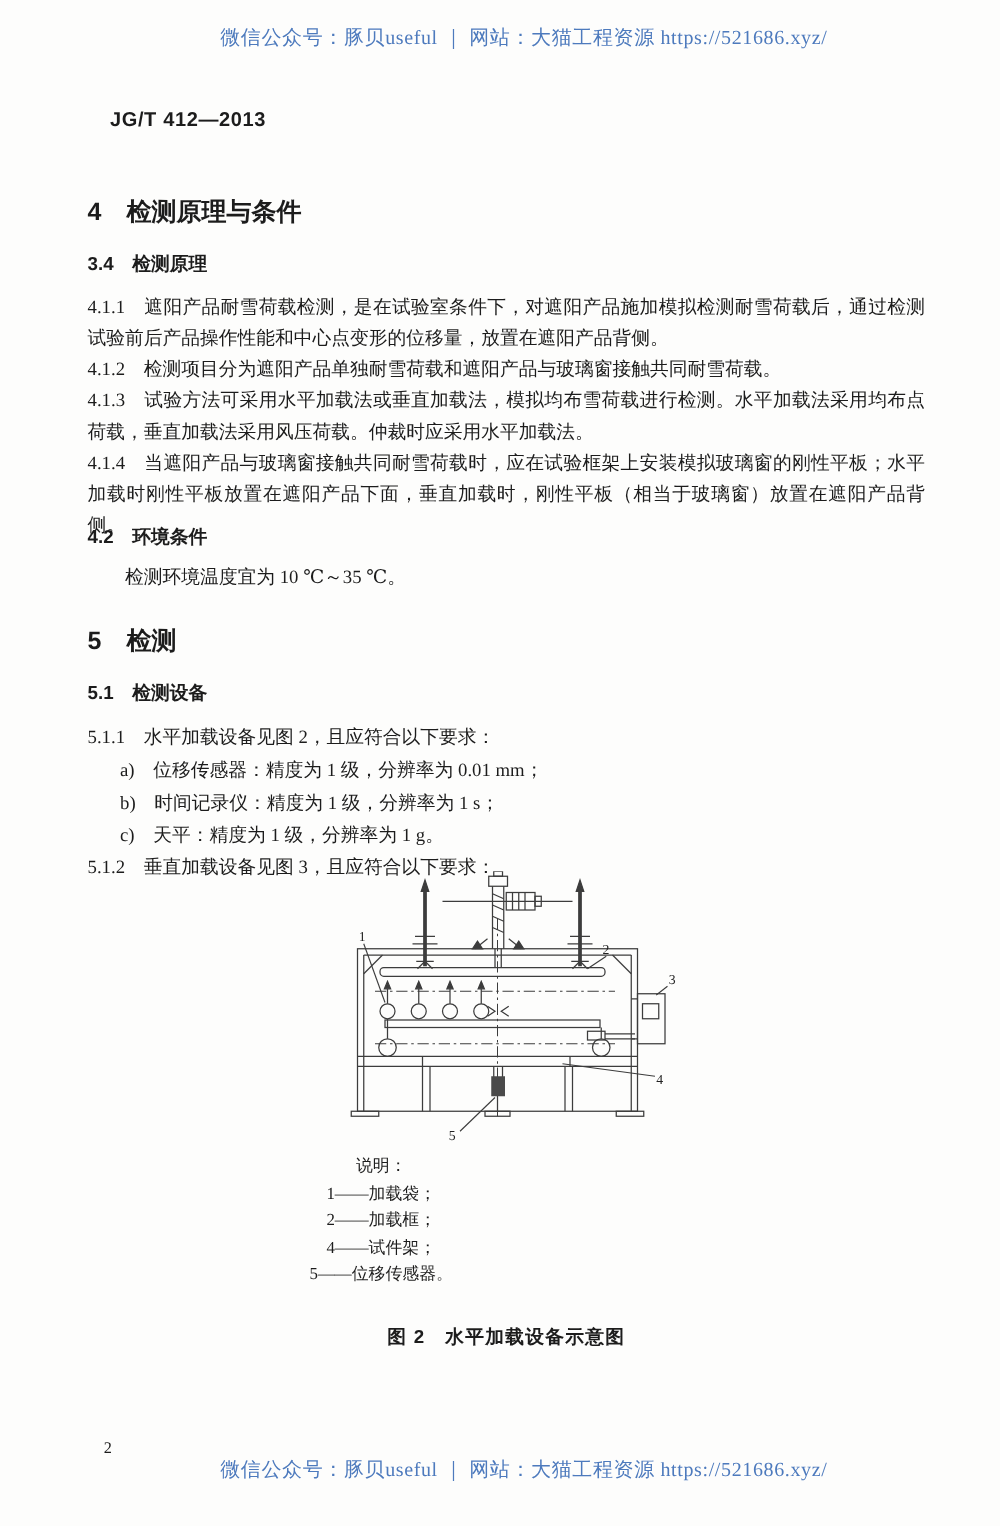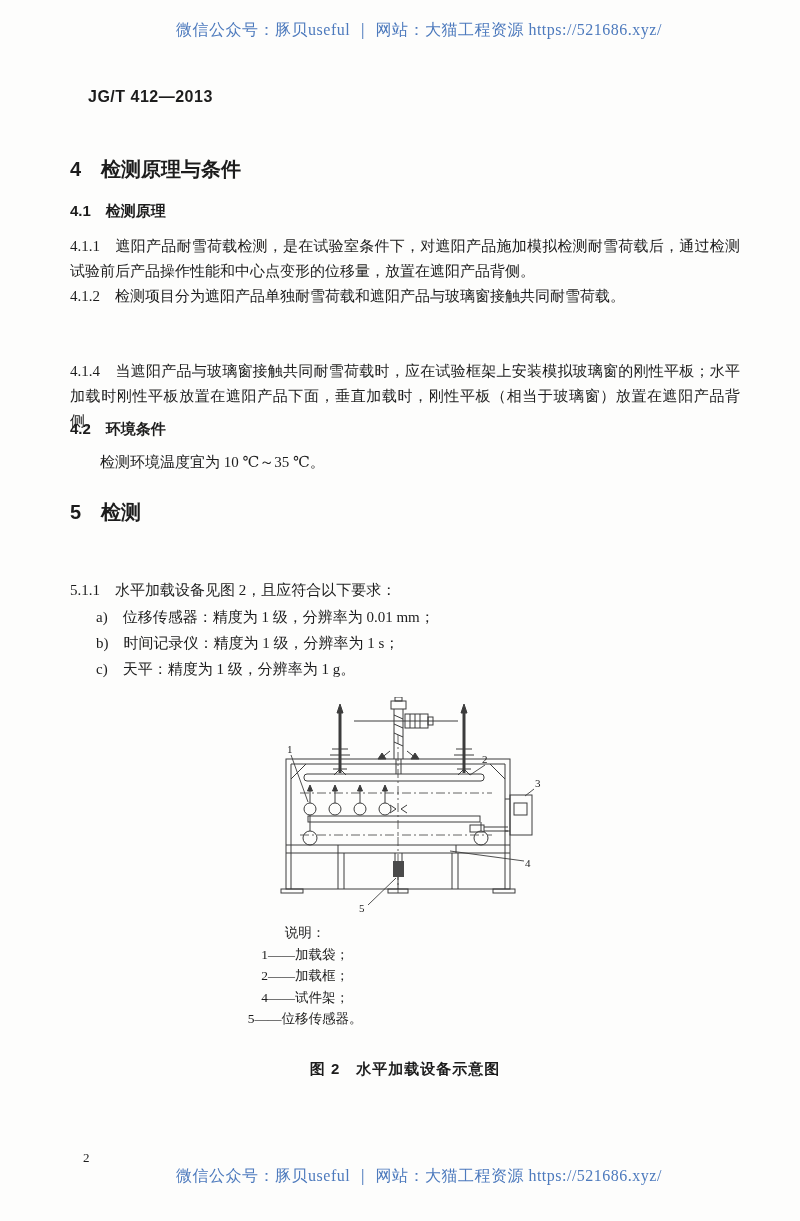--- a/index.html
+++ b/index.html
@@ -70,37 +70,40 @@
 </head>
 <body>
 
 <div class="page">
 
   <div class="watermark wm-top">微信公众号：豚贝useful ｜ 网站：大猫工程资源 https://521686.xyz/</div>
 
   <div class="doc-code">JG/T 412—2013</div>
 
   <div class="h1" style="top:156px">4　检测原理与条件</div>
-  <div class="h2" style="top:202px">4.1　检测原理</div>
+  <div class="h2" style="top:202px">3.4　检测原理</div>
 
   <div class="para" style="top:234px">4.1.1　遮阳产品耐雪荷载检测，是在试验室条件下，对遮阳产品施加模拟检测耐雪荷载后，通过检测试验前后产品操作性能和中心点变形的位移量，放置在遮阳产品背侧。</div>
   <div class="para" style="top:284px">4.1.2　检测项目分为遮阳产品单独耐雪荷载和遮阳产品与玻璃窗接触共同耐雪荷载。</div>
+  <div class="para" style="top:309px">4.1.3　试验方法可采用水平加载法或垂直加载法，模拟均布雪荷载进行检测。水平加载法采用均布点荷载，垂直加载法采用风压荷载。仲裁时应采用水平加载法。</div>
   <div class="para" style="top:359px">4.1.4　当遮阳产品与玻璃窗接触共同耐雪荷载时，应在试验框架上安装模拟玻璃窗的刚性平板；水平加载时刚性平板放置在遮阳产品下面，垂直加载时，刚性平板（相当于玻璃窗）放置在遮阳产品背侧。</div>
 
   <div class="h2" style="top:420px">4.2　环境条件</div>
   <div class="para indent2" style="top:450px">检测环境温度宜为 10 ℃～35 ℃。</div>
 
   <div class="h1" style="top:499px">5　检测</div>
+  <div class="h2" style="top:545px">5.1　检测设备</div>
 
   <div class="para" style="top:578px">5.1.1　水平加载设备见图 2，且应符合以下要求：</div>
   <ul class="abc-list" style="top:604px">
     <li>a)　位移传感器：精度为 1 级，分辨率为 0.01 mm；</li>
     <li>b)　时间记录仪：精度为 1 级，分辨率为 1 s；</li>
     <li>c)　天平：精度为 1 级，分辨率为 1 g。</li>
   </ul>
+  <div class="para" style="top:682px">5.1.2　垂直加载设备见图 3，且应符合以下要求：</div>
 
   <div class="figure-wrap">
     <svg viewBox="0 0 270 218" width="270" height="218">
       <g stroke="#3c3c3c" fill="none" stroke-width="1">
 
         <line x1="120" y1="38" x2="120" y2="196" stroke-dasharray="9 3 2 3" stroke-width="0.8"></line>
 
         <g>
           <rect x="8" y="62" width="224" height="130"></rect>
           <line x1="13" y1="67" x2="13" y2="192"></line>

